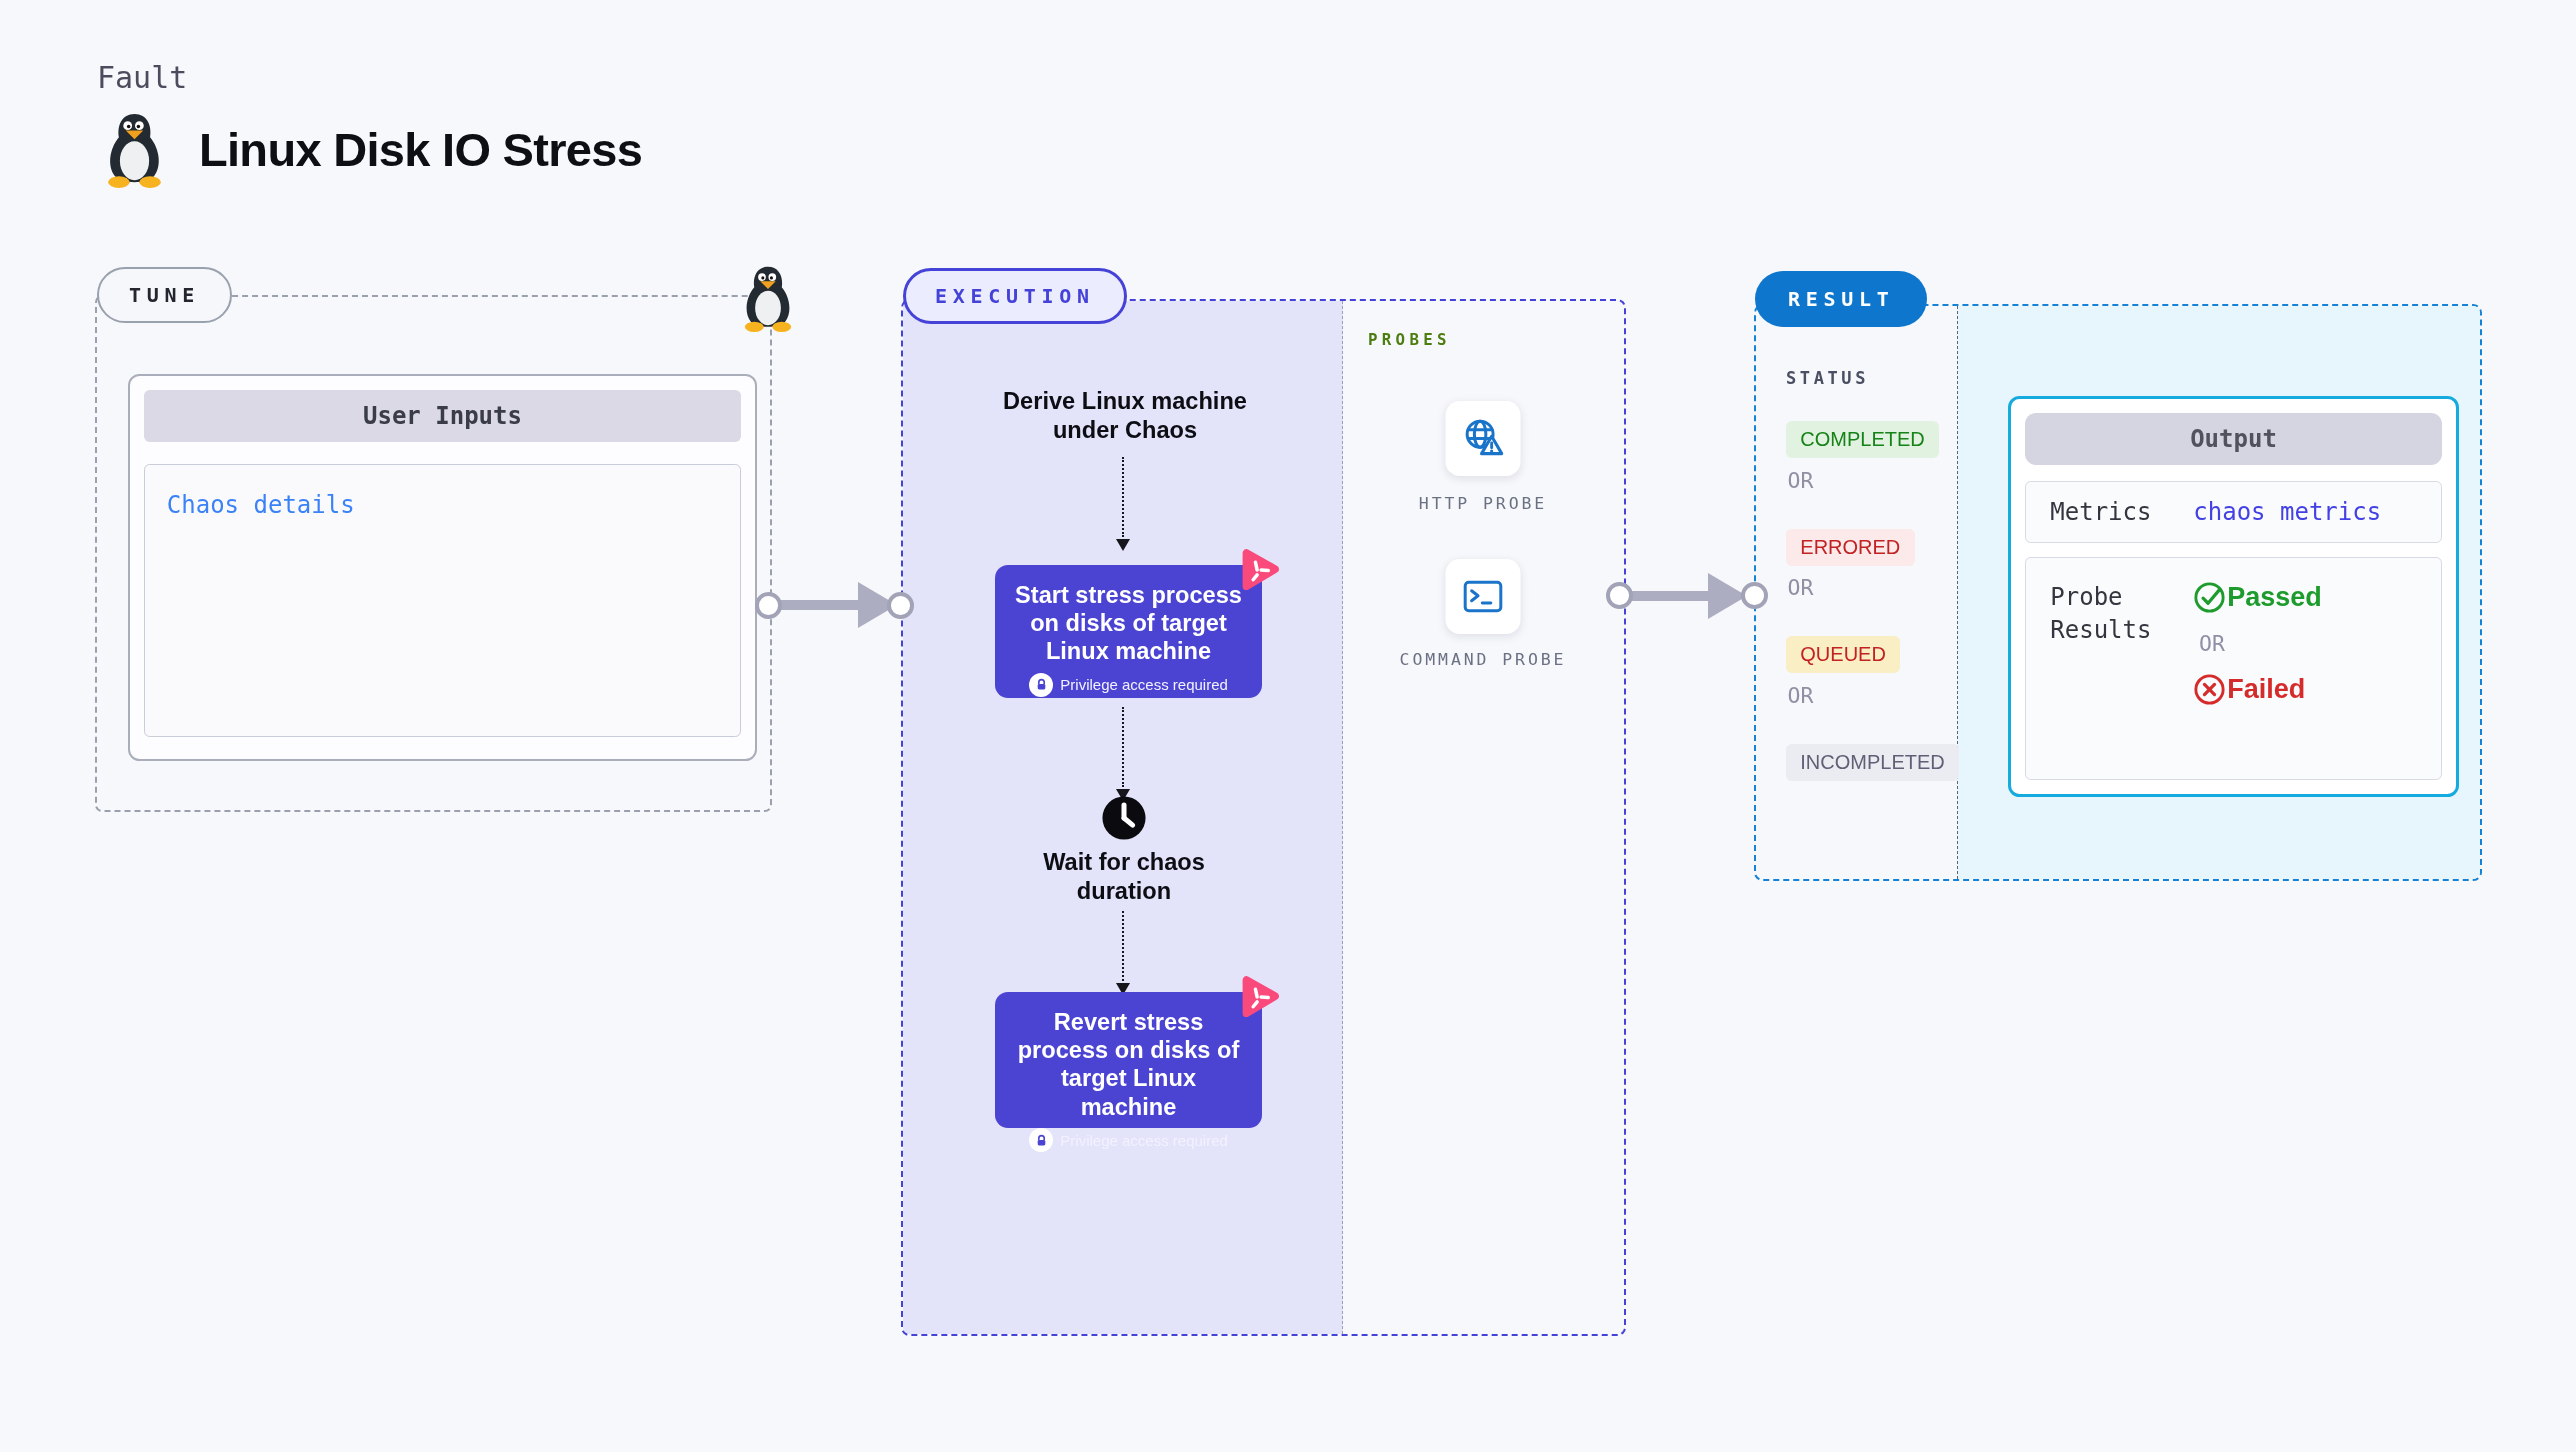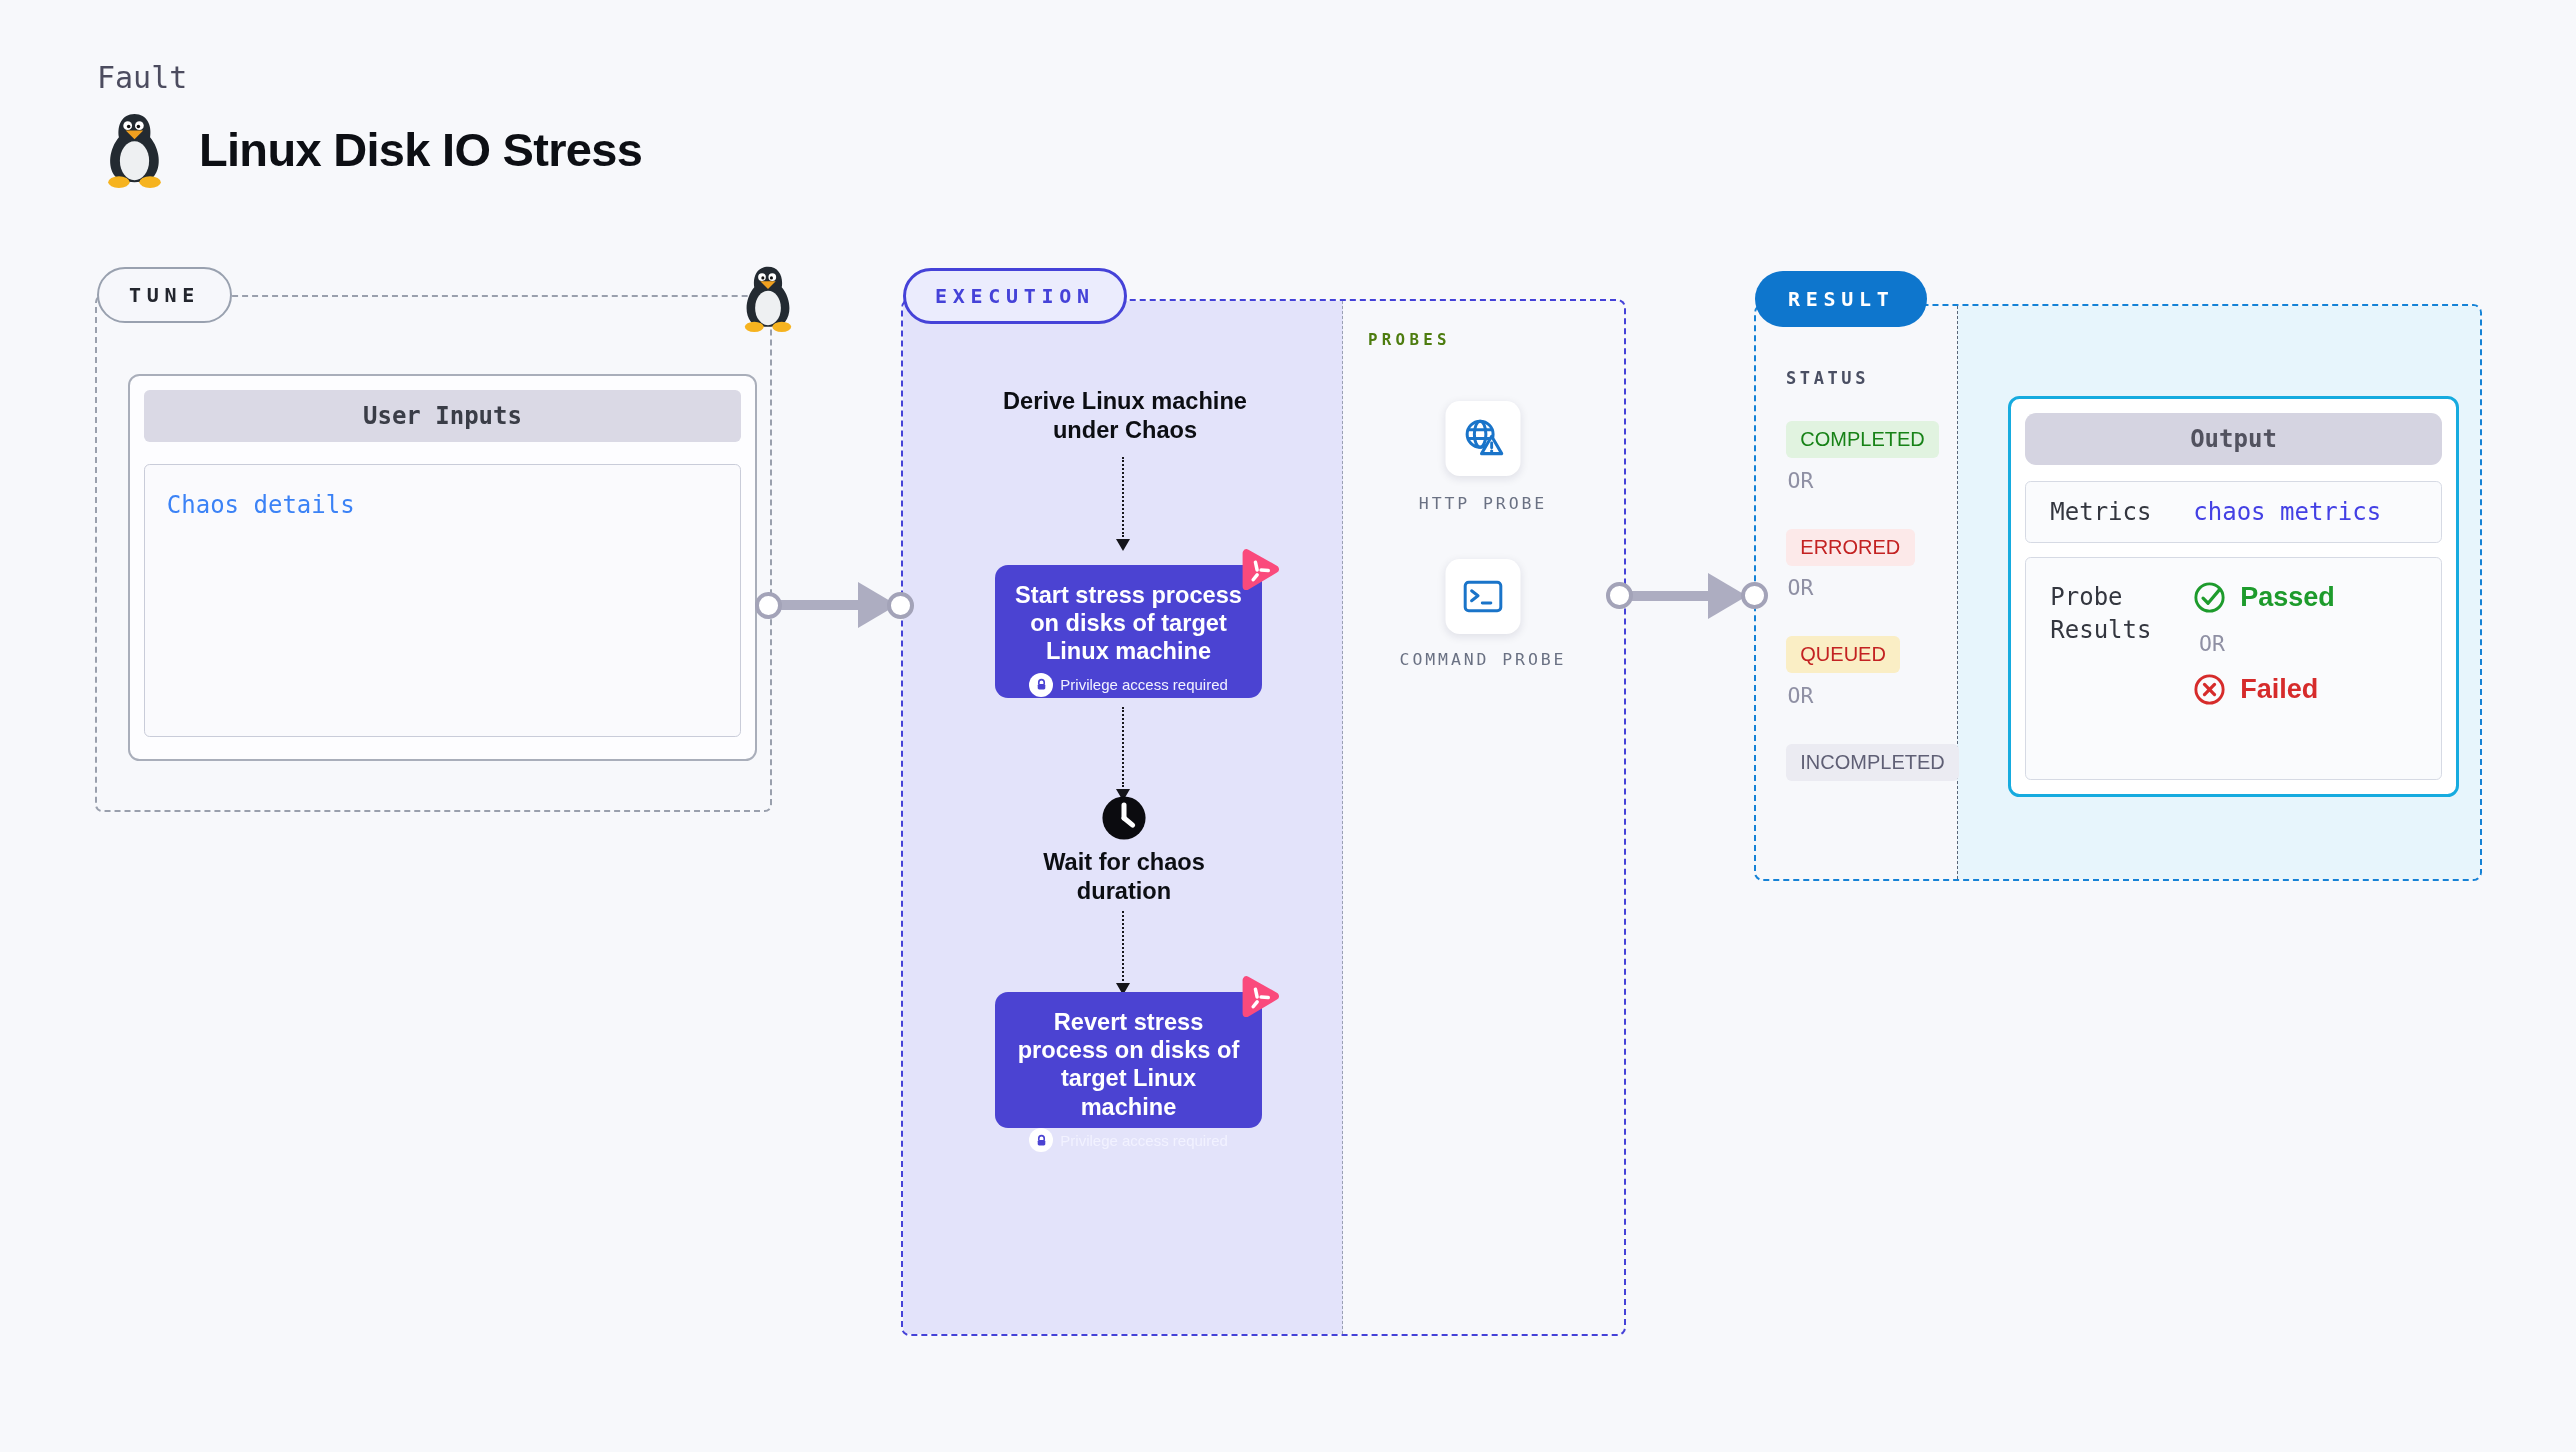--- a/index.html
+++ b/index.html
@@ -79,21 +79,21 @@
                border:3.6px solid #16abdf;border-radius:11.5px;box-sizing:border-box;padding:14.3px;
                display:flex;flex-direction:column;}
   .output-header{height:52px;flex:none;display:flex;align-items:center;justify-content:center;background:#d5d4e1;
                  border-radius:11px;font-size:24px;font-weight:bold;color:#52525f;}
   .orow{border:1.4px solid #d6dae4;border-radius:5.7px;background:#fafbfd;display:flex;box-sizing:border-box;}
   .metrics-row{margin-top:15.8px;height:62px;align-items:center;flex:none;}
   .orow-label{margin-left:24px;width:143px;font-size:24px;color:#33363f;line-height:1.35;flex:none;}
   .metrics-value{font-size:24px;color:#4340e4;}
   .probe-row{margin-top:14.3px;flex:1;padding-top:23px;}
   .outcomes{display:flex;flex-direction:column;gap:17px;}
-  .outcome{display:flex;align-items:center;gap:14px;font-size:27px;font-weight:bold;}
+  .outcome{display:flex;align-items:center;gap:1px;font-size:27px;font-weight:bold;}
   .outcome.passed{color:#1d9b2c;}
   .outcome.failed{color:#d62b2b;}
   .or-gray{font-size:21.5px;color:#8f90a4;margin-left:5.7px;}
 </style>
 </head>
 <body>
 
 <div class="canvas">
 
   <div class="abs fault-label mono">Fault</div>

